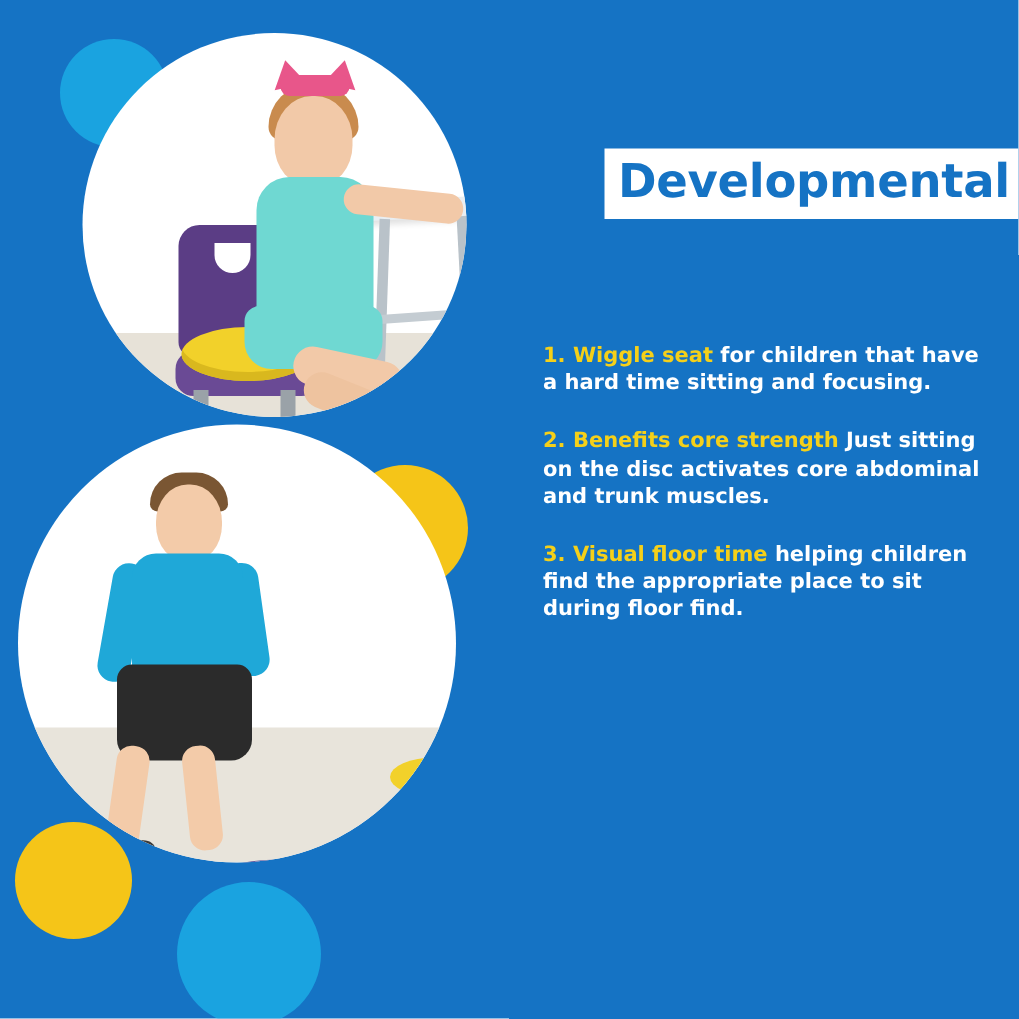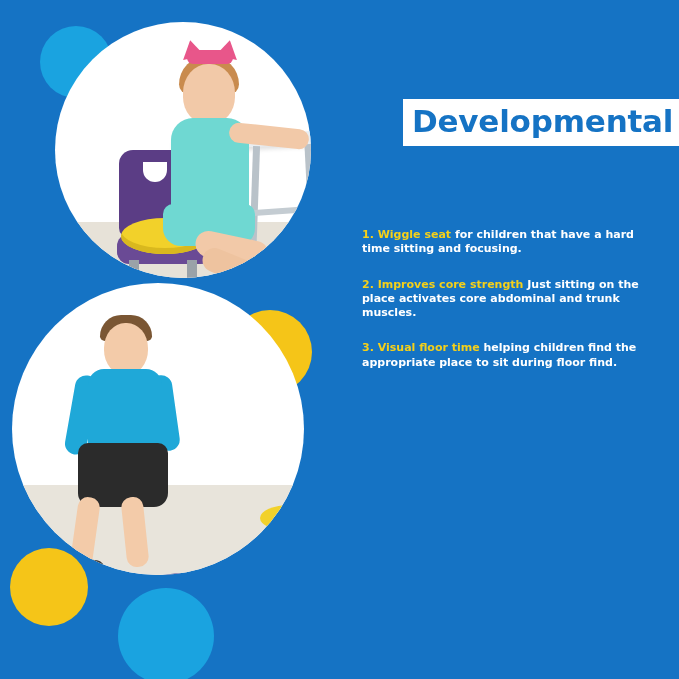--- a/index.html
+++ b/index.html
@@ -314,21 +314,21 @@
     position: absolute;
     left: 362px; top: 228px;
     width: 300px;
   }
   .benefit {
     margin-bottom: 21px;
   }
   .benefit p {
     margin: 0;
     color: #ffffff;
-    font-size: 11px;
+    font-size: 14px;
     font-weight: bold;
     line-height: 1.30;
   }
   .num {
     color: #f5d019;
   }
   .head {
     color: #f5d019;
   }
 </style>
@@ -397,21 +397,21 @@
     <div class="benefit">
       <p>
         <span class="num">1.</span>
         <span class="head">Wiggle seat</span><span> for children that have a hard time sitting and focusing.</span>
       </p>
     </div>
 
     <div class="benefit">
       <p>
         <span class="num">2.</span>
-        <span class="head">Improves core strength</span><span> Just sitting on the place activates core abdominal and trunk muscles.</span>
+        <span class="head">Benefits core strength</span><span> Just sitting on the disc activates core abdominal and trunk muscles.</span>
       </p>
     </div>
 
     <div class="benefit">
       <p>
         <span class="num">3.</span>
         <span class="head">Visual floor time</span><span> helping children find the appropriate place to sit during floor find.</span>
       </p>
     </div>
 

